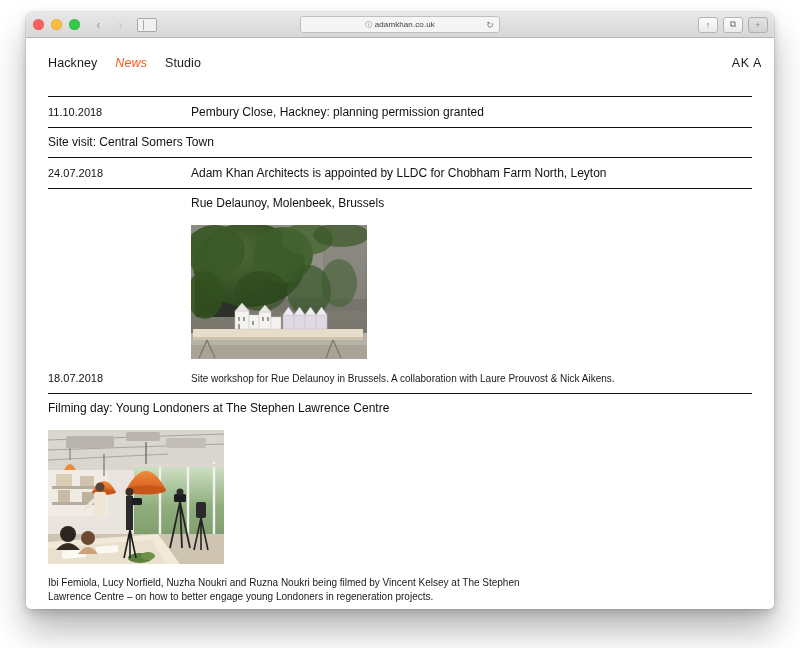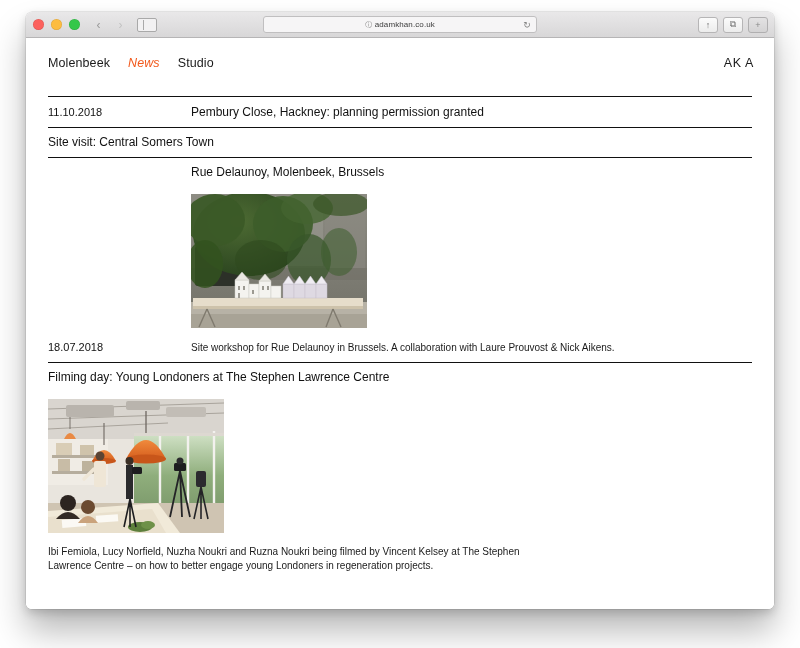--- a/index.html
+++ b/index.html
@@ -81,21 +81,21 @@
   .sidebar-toggle::before {
     content:""; position:absolute; left:5px; top:1px; bottom:1px;
     border-left:1px solid #a9a9a9;
   }
 
   
   #url-field {
     position: absolute;
     left: 50%;
     transform: translateX(-50%);
-    width: 274px;
+    width: 200px;
     height: 17px;
     background: #f6f5f6;
     border: 1px solid #c0bfc0;
     border-radius: 3px;
     display: flex;
     align-items: center;
     justify-content: center;
     font-size: 8px;
     color: #3b3b3b;
     letter-spacing: .1px;
@@ -138,21 +138,21 @@
   .nav-link {
     font-size: 12.5px;
     color: #1a1a1a;
     margin-right: 18px;
     text-decoration: none;
     letter-spacing: .1px;
   }
   .nav-link.active { color: #f2591c; font-style: italic; }
   #brand {
     position: absolute;
-    right: 20px;
+    right: 12px;
     top: 18px;
     font-size: 12.5px;
     color: #1a1a1a;
     letter-spacing: .6px;
   }
 
   #news-list {
     margin: 26px 22px 0 22px;
   }
 
@@ -234,21 +234,21 @@
       <div id="toolbar-right">
         <span class="tbtn">↑</span>
         <span class="tbtn">⧉</span>
         <span class="tbtn plus">+</span>
       </div>
     </div>
 
     <div id="page">
 
       <div id="site-nav">
-        <a class="nav-link" href="#">Molenbeek</a>
+        <a class="nav-link" href="#">Hackney</a>
         <a class="nav-link active" href="#">News</a>
         <a class="nav-link" href="#">Studio</a>
         <div id="brand">AK A</div>
       </div>
 
       <div id="news-list">
 
         <div class="news-row first">
           <div class="news-date">11.10.2018</div>
           <div class="news-body">
@@ -256,20 +256,26 @@
           </div>
         </div>
 
 
         <div class="news-row">
           <div class="news-body">
             <div class="news-title">Site visit: Central Somers Town</div>
           </div>
         </div>
 
+        <div class="news-row">
+          <div class="news-date">24.07.2018</div>
+          <div class="news-body">
+            <div class="news-title">Adam Khan Architects is appointed by LLDC for Chobham Farm North, Leyton</div>
+          </div>
+        </div>
 
         <div class="news-row">
           <div class="news-date">18.07.2018</div>
           <div class="news-body">
             <div class="news-title">Rue Delaunoy, Molenbeek, Brussels</div>
 
             <div class="news-figure">
               <svg class="news-photo" viewBox="0 0 176 134" preserveAspectRatio="none">
                 <defs>
                   <linearGradient id="wallg" x1="0" y1="0" x2="0" y2="1">

